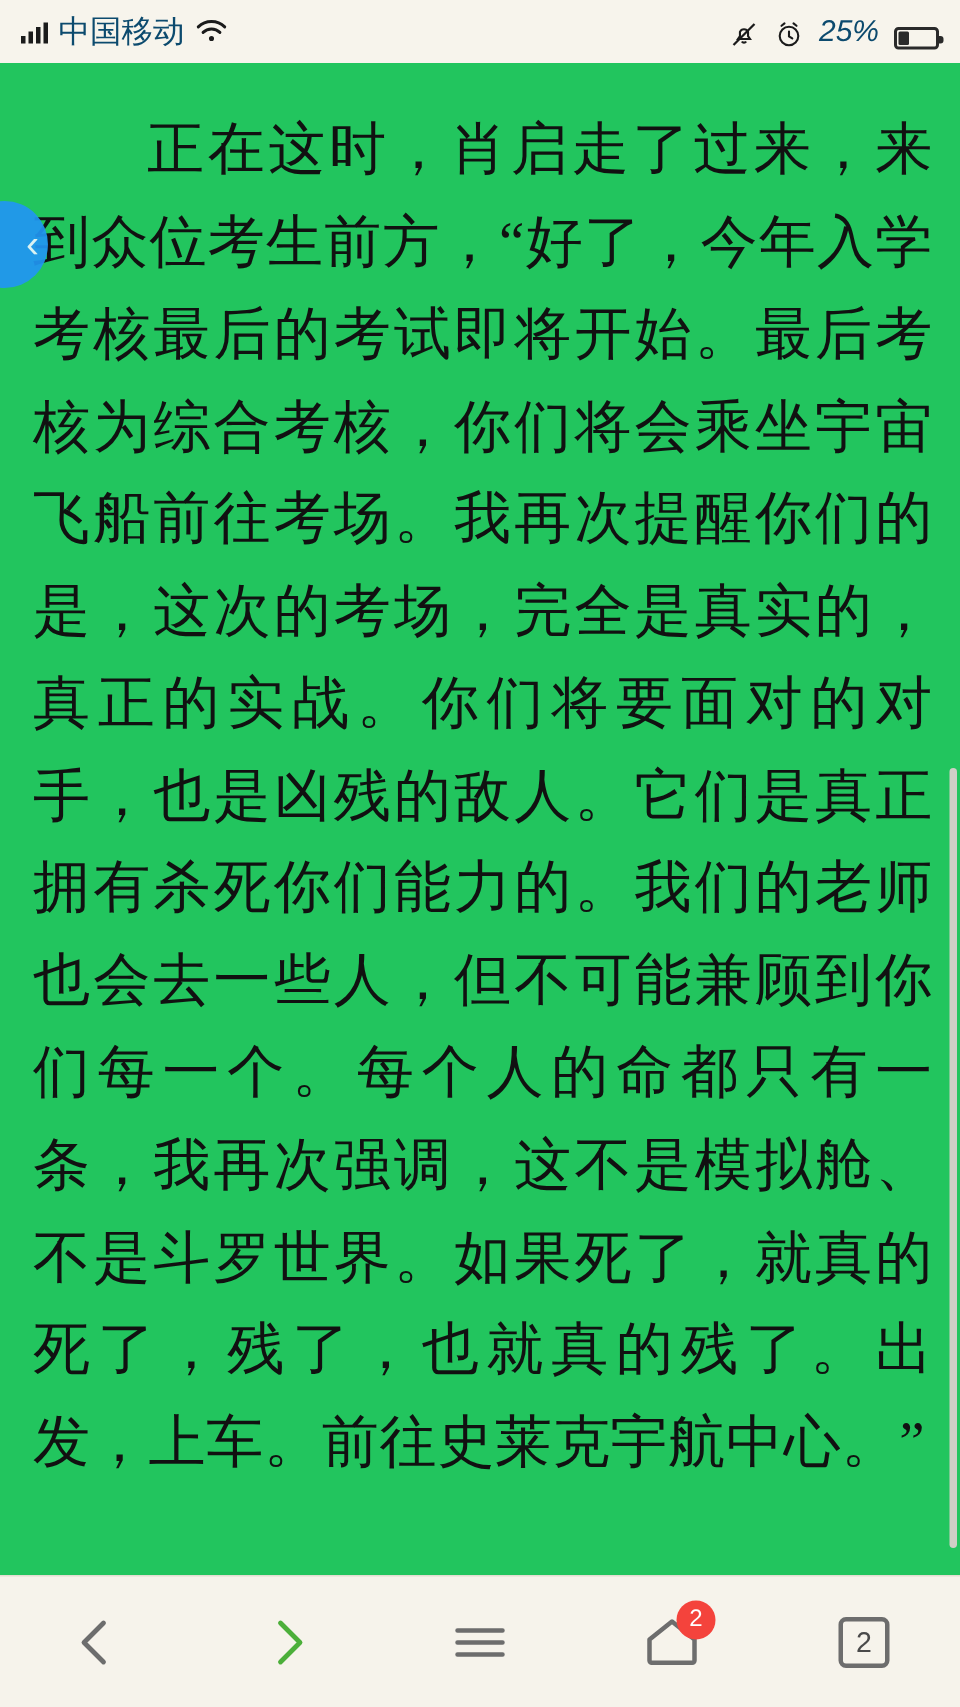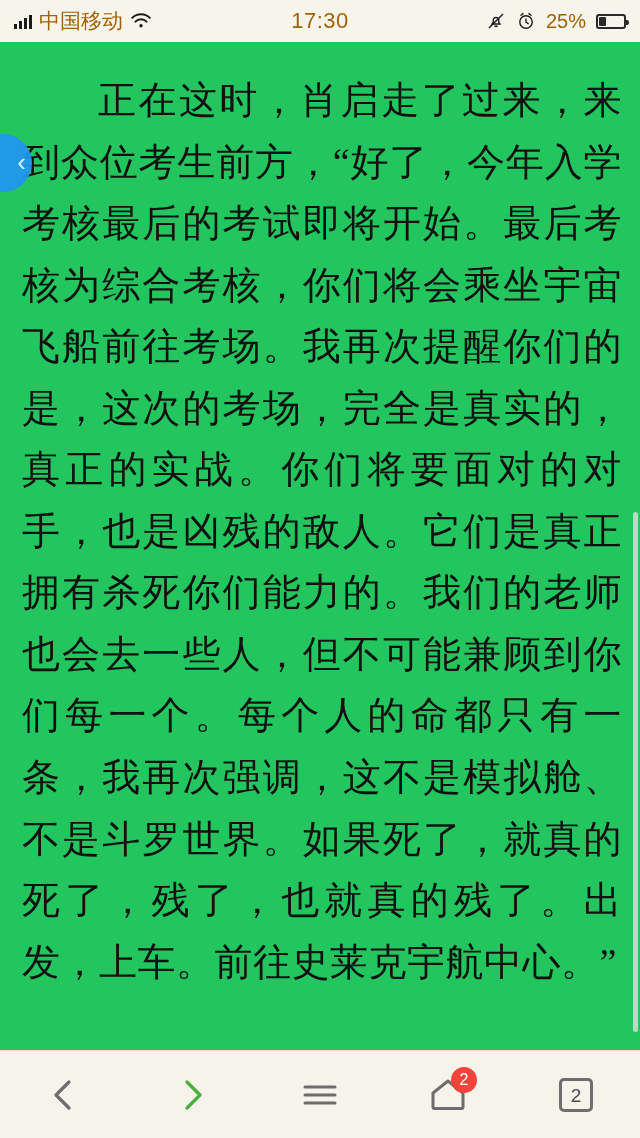--- a/index.html
+++ b/index.html
@@ -17,33 +17,34 @@
 
   
   .statusbar {
     height: 42px;
     background: #f7f4ec;
     display: flex;
     align-items: center;
     padding: 0 14px;
     box-sizing: border-box;
     font-size: 21px;
-    color: #a16207;
+    color: #0c4a6e;
     position: relative;
   }
   .sb-left {
     display: flex;
     align-items: center;
     gap: 7px;
   }
   .sb-right {
     display: flex;
-    align-items: center;
+    align-items: flex-end;
     gap: 10px;
     margin-left: auto;
+    font-style: italic;
   }
   .sb-center {
     position: absolute;
     left: 0; right: 0;
     text-align: center;
     font-size: 22px;
     letter-spacing: 0.5px;
   }
   .carrier { font-size: 21px; }
   .sig-bars {
@@ -207,21 +208,20 @@
         <i></i>
       </span>
     <span class="carrier">中国移动</span>
     <svg width="22" height="18" viewBox="0 0 22 18">
       <path d="M11 15.4a1.7 1.7 0 100-3.4 1.7 1.7 0 000 3.4z" fill="#1b1b1b"></path>
       <path d="M5.4 9.6a8 8 0 0111.2 0" stroke="#1b1b1b" stroke-width="2" fill="none" stroke-linecap="round"></path>
       <path d="M2.2 5.9a12.6 12.6 0 0117.6 0" stroke="#1b1b1b" stroke-width="2" fill="none" stroke-linecap="round"></path>
     </svg>
   </div>
 
-  <div class="sb-center">17:30</div>
 
   <div class="sb-right">
     <svg width="20" height="20" viewBox="0 0 20 20">
       <path d="M6 13h8l-1.3-1.9V8.3a2.9 2.9 0 00-5.4 0v2.8L6 13z" stroke="#1b1b1b" stroke-width="1.4" fill="none"></path>
       <path d="M8.6 14.6a1.6 1.6 0 002.8 0" stroke="#1b1b1b" stroke-width="1.4" fill="none"></path>
       <path d="M3 17L17 3" stroke="#1b1b1b" stroke-width="1.5"></path>
     </svg>
     <svg width="20" height="20" viewBox="0 0 20 20">
       <circle cx="10" cy="11" r="6.2" stroke="#1b1b1b" stroke-width="1.4" fill="none"></circle>
       <path d="M10 8v3.2l2.2 1.4" stroke="#1b1b1b" stroke-width="1.4" fill="none" stroke-linecap="round"></path>

